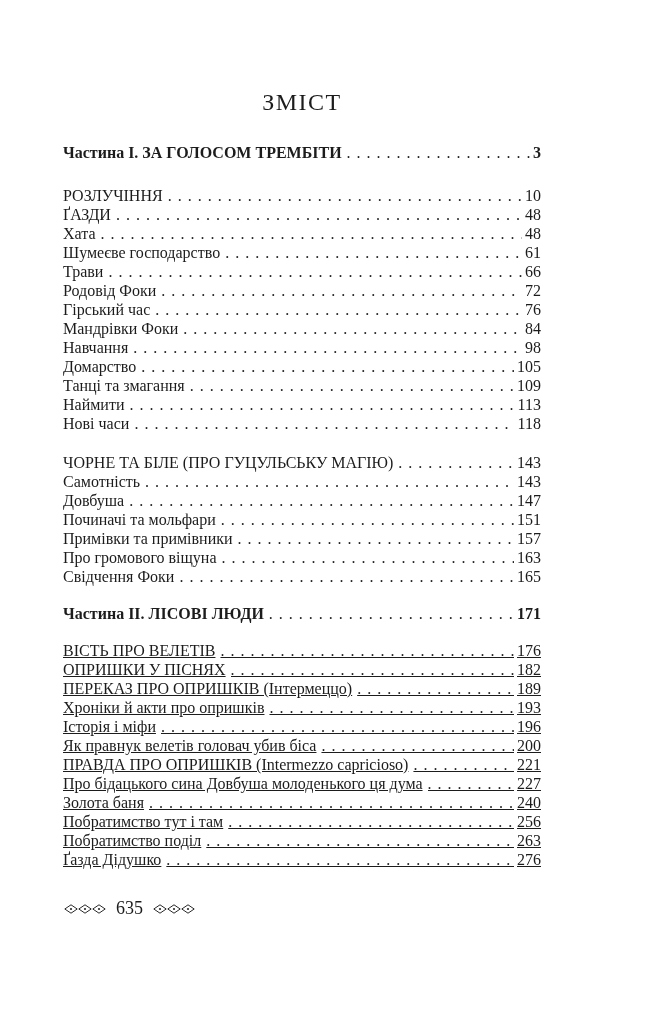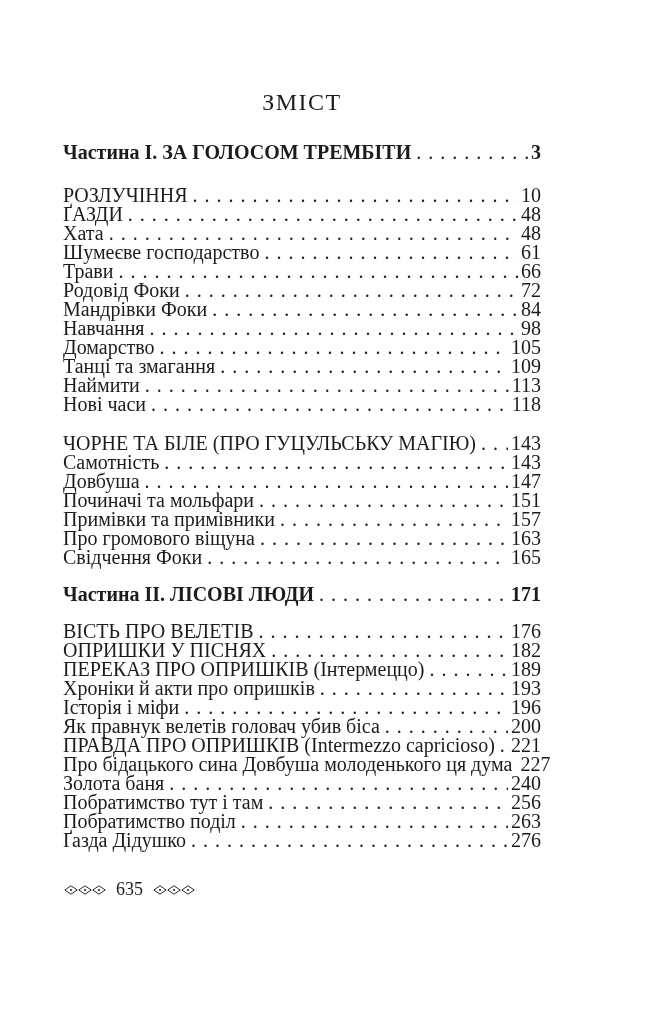--- a/index.html
+++ b/index.html
@@ -20,25 +20,25 @@
     font-size:24px;
     font-weight:normal;
     letter-spacing:1.5px;
     line-height:28px;
   }
   .group{margin-top:20px;}
   .g-part1{margin-top:27px;}
   .g-sec1{margin-top:24px;}
   .g-sec2{margin-top:20px;}
   .g-part2{margin-top:18px;}
-  .g-sec3{margin-top:18px;}
+  .g-sec3{margin-top:18px;text-decoration:underline;}
   .row{
     display:flex;
     align-items:baseline;
-    font-size:20px;
+    font-size:16px;
     line-height:19px;
     height:19px;
   }
   .row .lbl{white-space:nowrap;}
   .row .dots{
     flex:1;
     overflow:hidden;
     white-space:nowrap;
     margin:0 3px 0 5px;
     color:#242424;
@@ -102,20 +102,25 @@
           <span class="lbl">Трави</span>
           <span class="dots"></span>
           <span class="pg">66</span>
         </div>
       <div class="row">
           <span class="lbl">Родовід Фоки</span>
           <span class="dots"></span>
           <span class="pg">72</span>
         </div>
       <div class="row">
+          <span class="lbl">Гірський час</span>
+          <span class="dots"></span>
+          <span class="pg">76</span>
+        </div>
+      <div class="row">
           <span class="lbl">Мандрівки Фоки</span>
           <span class="dots"></span>
           <span class="pg">84</span>
         </div>
       <div class="row">
           <span class="lbl">Навчання</span>
           <span class="dots"></span>
           <span class="pg">98</span>
         </div>
       <div class="row">

